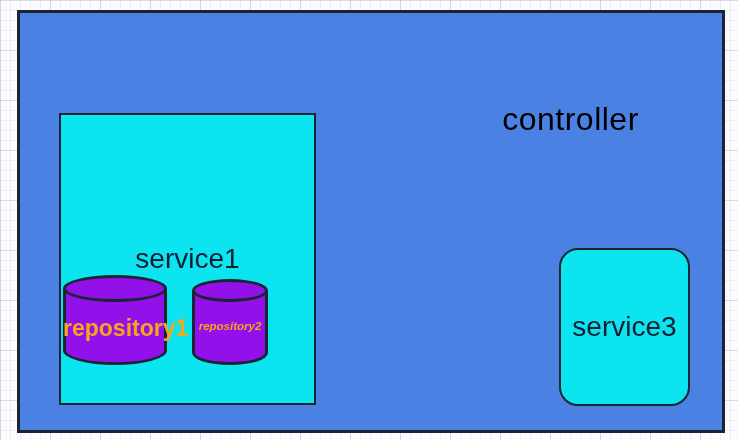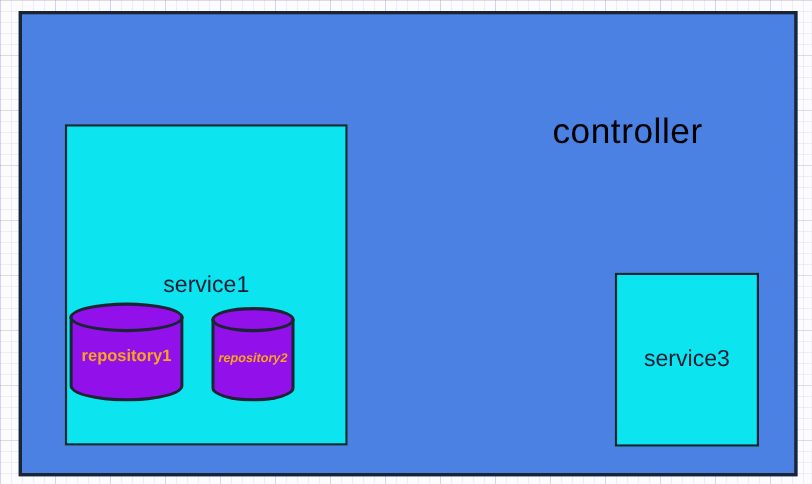--- a/index.html
+++ b/index.html
@@ -35,25 +35,25 @@
   }
 
   
   .service {
     position:absolute;
     background:#0ce4ef;
     border:2px solid #1a2433;
     display:flex; align-items:center; justify-content:center;
   }
   .service-label {
-    font-size:21px; color:#141e33; white-space:nowrap;
+    font-size:28px; color:#141e33; white-space:nowrap;
   }
   .service1 { left:39px;  top:100px; width:257px; height:292px; }
   .service2 { left:354px; top:196px; width:131px; height:196px; }
-  .service3 { left:539px; top:235px; width:131px; height:158px; }
+  .service3 { left:539px; top:235px; width:131px; height:158px;border-radius:19px; }
 
   
   .cylinder { position:absolute; }
   .cyl-body {
     position:absolute; left:0; right:0; bottom:0;
     background:#9210ea;
     border:3px solid #1a2433; border-top:none;
   }
   .cyl-top {
     position:absolute; left:0; right:0; top:0;
@@ -62,21 +62,21 @@
     border-radius:50%;
   }
   .cyl-label {
     position:absolute; left:0; right:0;
     text-align:center;
     color:#f9a51a; font-weight:bold; white-space:nowrap;
   }
   .repository1 { left:2px;  top:160px; width:104px; height:90px; }
   .repository1 .cyl-top  { height:27px; }
   .repository1 .cyl-body { top:13px; border-radius:0 0 54px 54px / 0 0 15px 15px; }
-  .repository1 .cyl-label { top:40px; font-size:15px; }
+  .repository1 .cyl-label { top:40px; font-size:23px; }
   .repository2 { left:131px; top:164px; width:76px; height:86px;font-style:italic; }
   .repository2 .cyl-top  { height:23px; }
   .repository2 .cyl-body { top:11px; border-radius:0 0 40px 40px / 0 0 13px 13px; }
   .repository2 .cyl-label { top:41px; font-size:11.5px; }
 </style>
 </head>
 <body>
 
 <div class="canvas">
 

